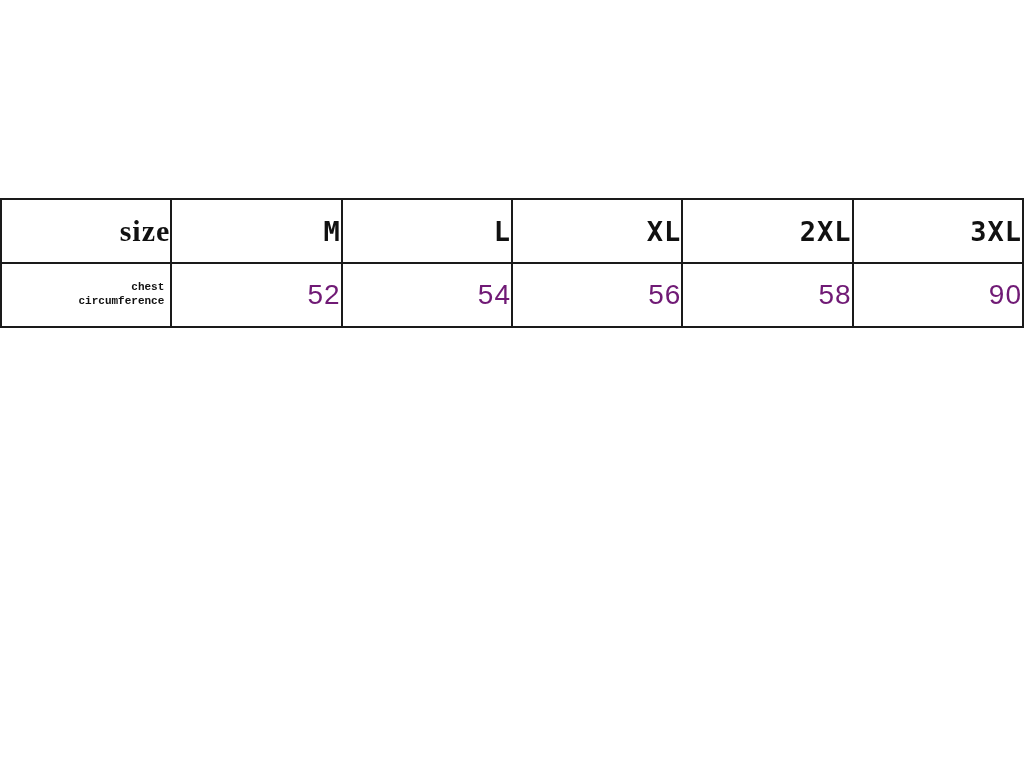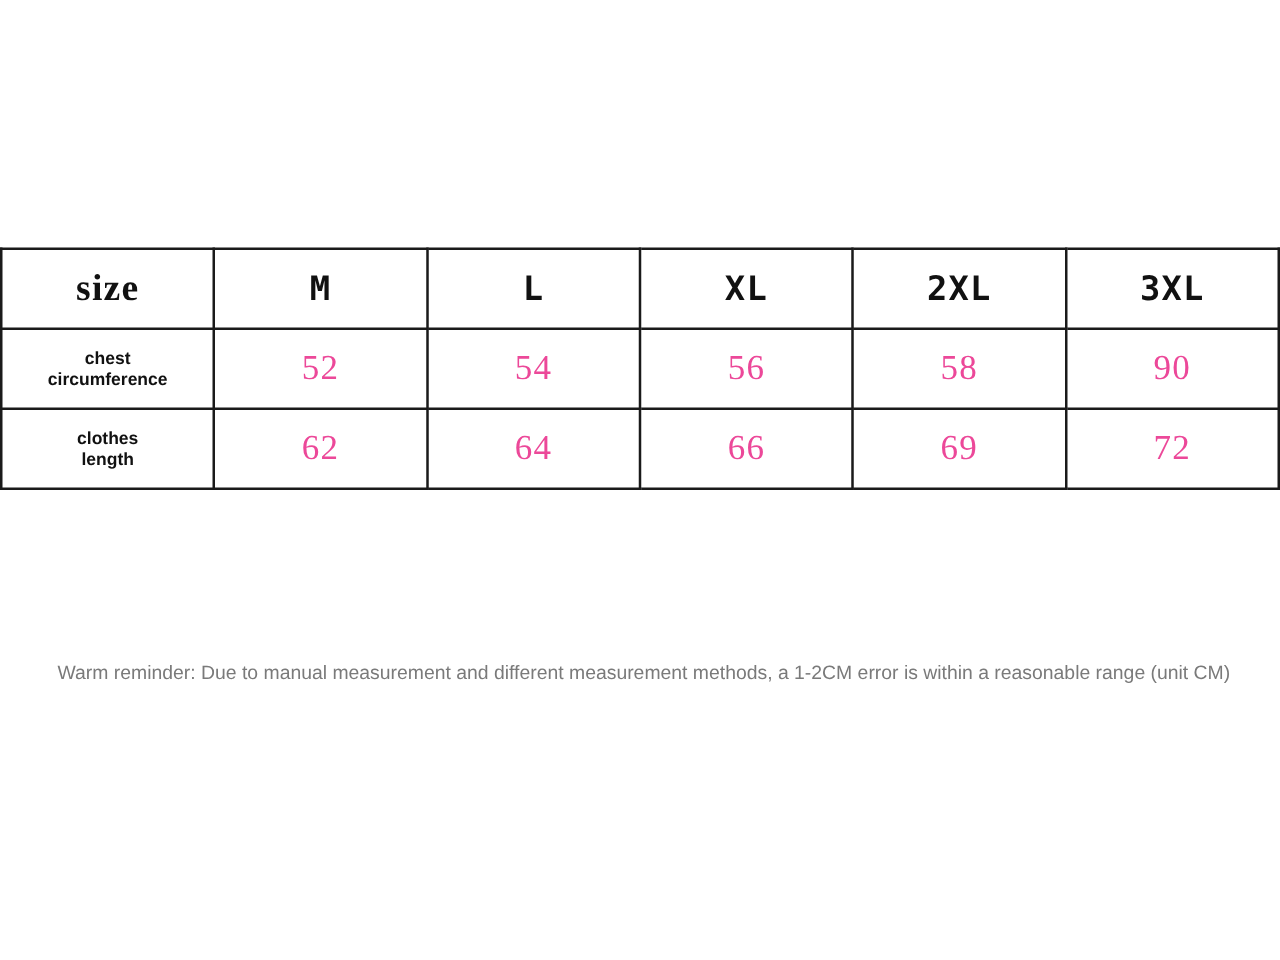--- a/index.html
+++ b/index.html
@@ -24,21 +24,21 @@
     width: 1024px;
   }
   table.size-table {
     border-collapse: collapse;
     width: 1024px;
     table-layout: fixed;
   }
   table.size-table td,
   table.size-table th {
     border: 2px solid #1a1a1a;
-    text-align: center;
+    text-align: right;
     vertical-align: middle;
     padding: 0;
     background: #ffffff;
   }
   table.size-table tr.header-row td {
     height: 62px;
   }
   table.size-table tr.data-row td {
     height: 62px;
   }
@@ -47,39 +47,39 @@
   col.cx { width: 170px; }
 
   .size-label {
     font-family: "Liberation Serif", serif;
     font-weight: bold;
     font-size: 30px;
     color: #111111;
     letter-spacing: 1px;
   }
   .dim-label {
-    font-family: Liberation Sans, sans-serif;
-    font-size: 14px;
+    font-family: Liberation Mono, monospace;
+    font-size: 11px;
     font-weight: bold;
     color: #111111;
     line-height: 1.25;
     display: block;
     padding: 0 6px;
   }
   .col-head {
     font-family: "DejaVu Sans Mono", monospace;
     font-size: 27px;
     font-weight: bold;
     color: #111111;
     letter-spacing: 1px;
   }
   .cell-val {
-    font-family: Liberation Serif, serif;
+    font-family: Liberation Sans, sans-serif;
     font-size: 28px;
-    color: #ec4899;
+    color: #701a75;
     letter-spacing: 1px;
   }
   .note {
     position: absolute;
     left: 46px;
     top: 530px;
     width: 960px;
     font-family: "Liberation Sans", sans-serif;
     font-size: 15.5px;
     color: #7a7a7a;
@@ -130,30 +130,18 @@
           </td>
           <td><span class="cell-val">52</span></td>
           <td><span class="cell-val">54</span></td>
           <td><span class="cell-val">56</span></td>
           <td><span class="cell-val">58</span></td>
           <td><span class="cell-val">90</span></td>
         </tr>
 
 
 
-        <tr class="data-row">
-          <td>
-            <span class="dim-label">clothes</span>
-            <span class="dim-label">length</span>
-          </td>
-          <td><span class="cell-val">62</span></td>
-          <td><span class="cell-val">64</span></td>
-          <td><span class="cell-val">66</span></td>
-          <td><span class="cell-val">69</span></td>
-          <td><span class="cell-val">72</span></td>
-        </tr>
       </tbody>
     </table>
   </div>
 
-  <div class="note">Warm reminder: Due to manual measurement and different measurement methods, a 1-2CM error is within a reasonable range (unit CM)</div>
 
 </div>
 
 </body></html>

